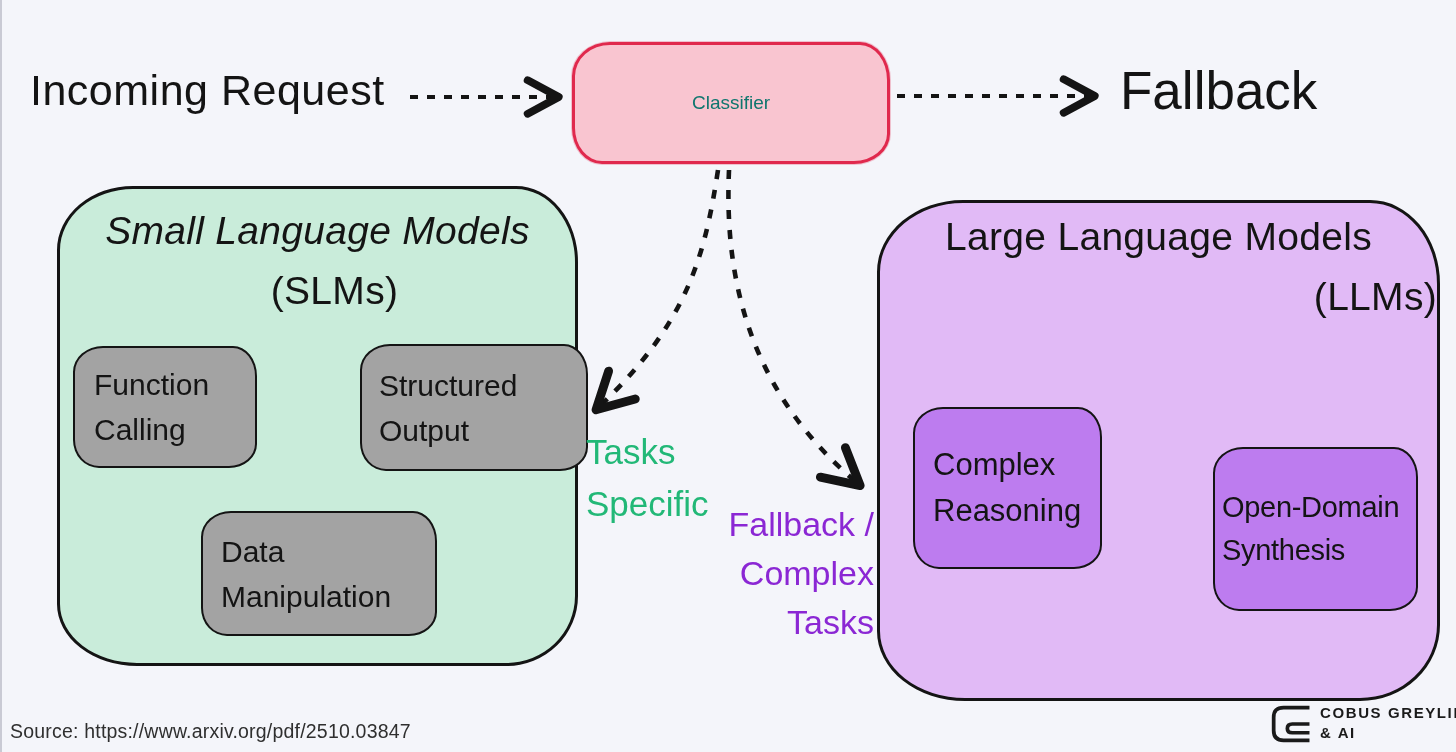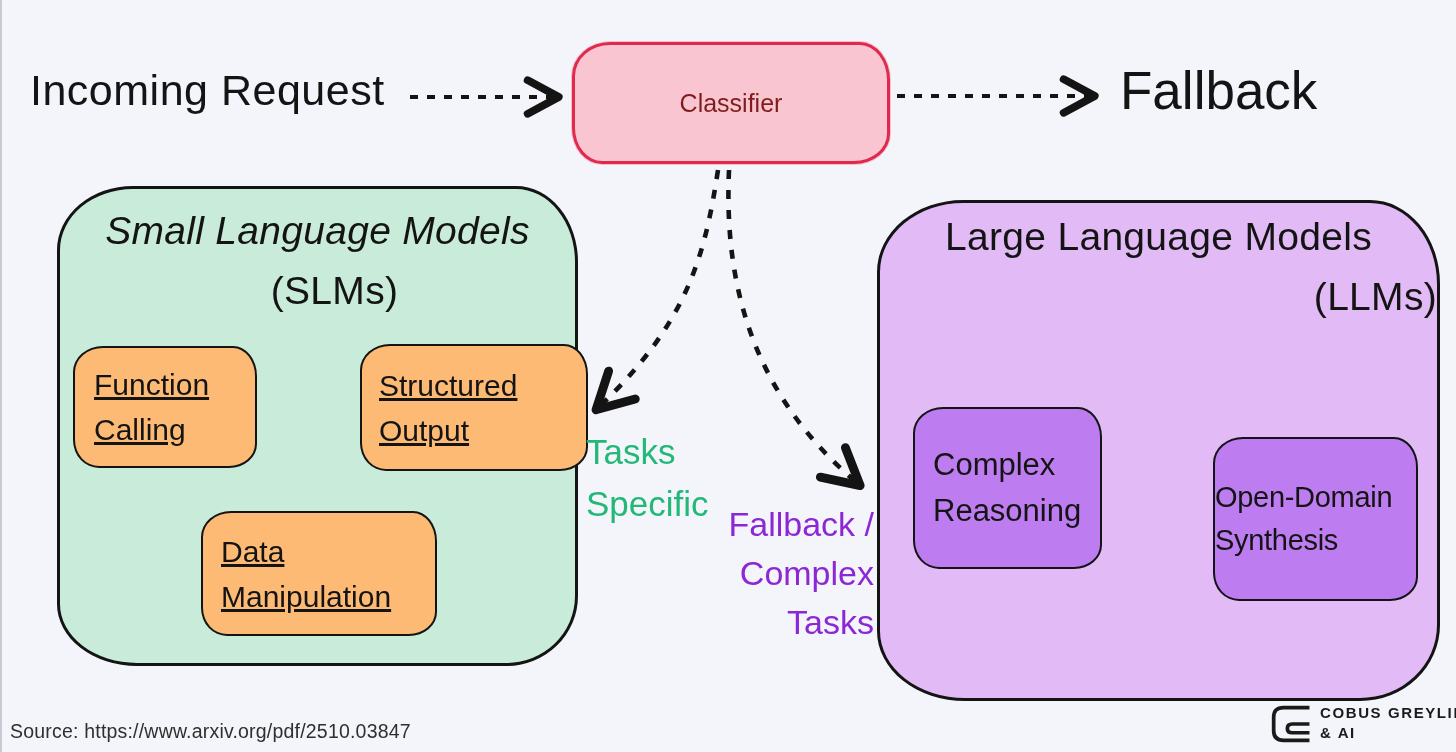--- a/index.html
+++ b/index.html
@@ -21,21 +21,21 @@
     font-size:43px;font-weight:500;color:#141414;
     letter-spacing:0.5px;
   }
   .classifier{
     left:570px;top:42px;width:312px;height:116px;
     background:#f9c5d0;
     border:3px solid #e0294d;
     border-radius:38px 30px 36px 30px / 34px 38px 30px 36px;
     box-shadow:0 0 0 1px rgba(224,41,77,.25);
     display:flex;align-items:center;justify-content:center;
-    font-size:25px;color:#7f1d1d;
+    font-size:19px;color:#0f766e;
   }
   .fallback{
     left:1118px;top:60px;
     font-size:53px;font-weight:500;color:#141414;
   }
   
   .slm-box{
     left:55px;top:186px;width:515px;height:474px;
     background:#c9ecda;
     border:3px solid #141414;
@@ -55,27 +55,27 @@
   .slm-box .t2{top:80px;padding-left:34px;}
   .llm-box .t1{top:12px;}
   .llm-box .t2{top:72px;text-align:right;}
   .leaf{
     position:absolute;
     border:2.5px solid #141414;
     display:flex;flex-direction:column;justify-content:center;
     font-size:30px;color:#141414;line-height:1.5;
     box-sizing:border-box;
   }
-  .leaf.green{background:#fdba74;border-radius:30px 24px 28px 26px / 26px 30px 24px 28px;text-decoration:underline;}
+  .leaf.green{background:#a3a3a3;border-radius:30px 24px 28px 26px / 26px 30px 24px 28px;}
   .leaf.purple{background:#bd7cef;border-radius:30px 24px 28px 26px / 26px 30px 24px 28px;}
   .fc{left:13px;top:157px;width:184px;height:122px;padding-left:19px;}
   .so{left:300px;top:155px;width:228px;height:127px;padding-left:17px;}
   .dm{left:141px;top:322px;width:236px;height:125px;padding-left:18px;}
   .cr{left:33px;top:204px;width:189px;height:162px;padding-left:18px;font-size:31px;}
-  .od{left:333px;top:234px;width:205px;height:164px;font-size:29px;letter-spacing:-0.3px;}
+  .od{left:333px;top:244px;width:205px;height:164px;padding-left:7px;font-size:29px;letter-spacing:-0.3px;}
   
   .lbl-tasks{
     left:584px;top:426px;
     font-size:35px;color:#22b877;line-height:1.48;
   }
   .lbl-fallback{
     left:680px;top:500px;width:192px;text-align:right;
     font-size:34px;color:#8b27d4;line-height:1.44;
   }
   

